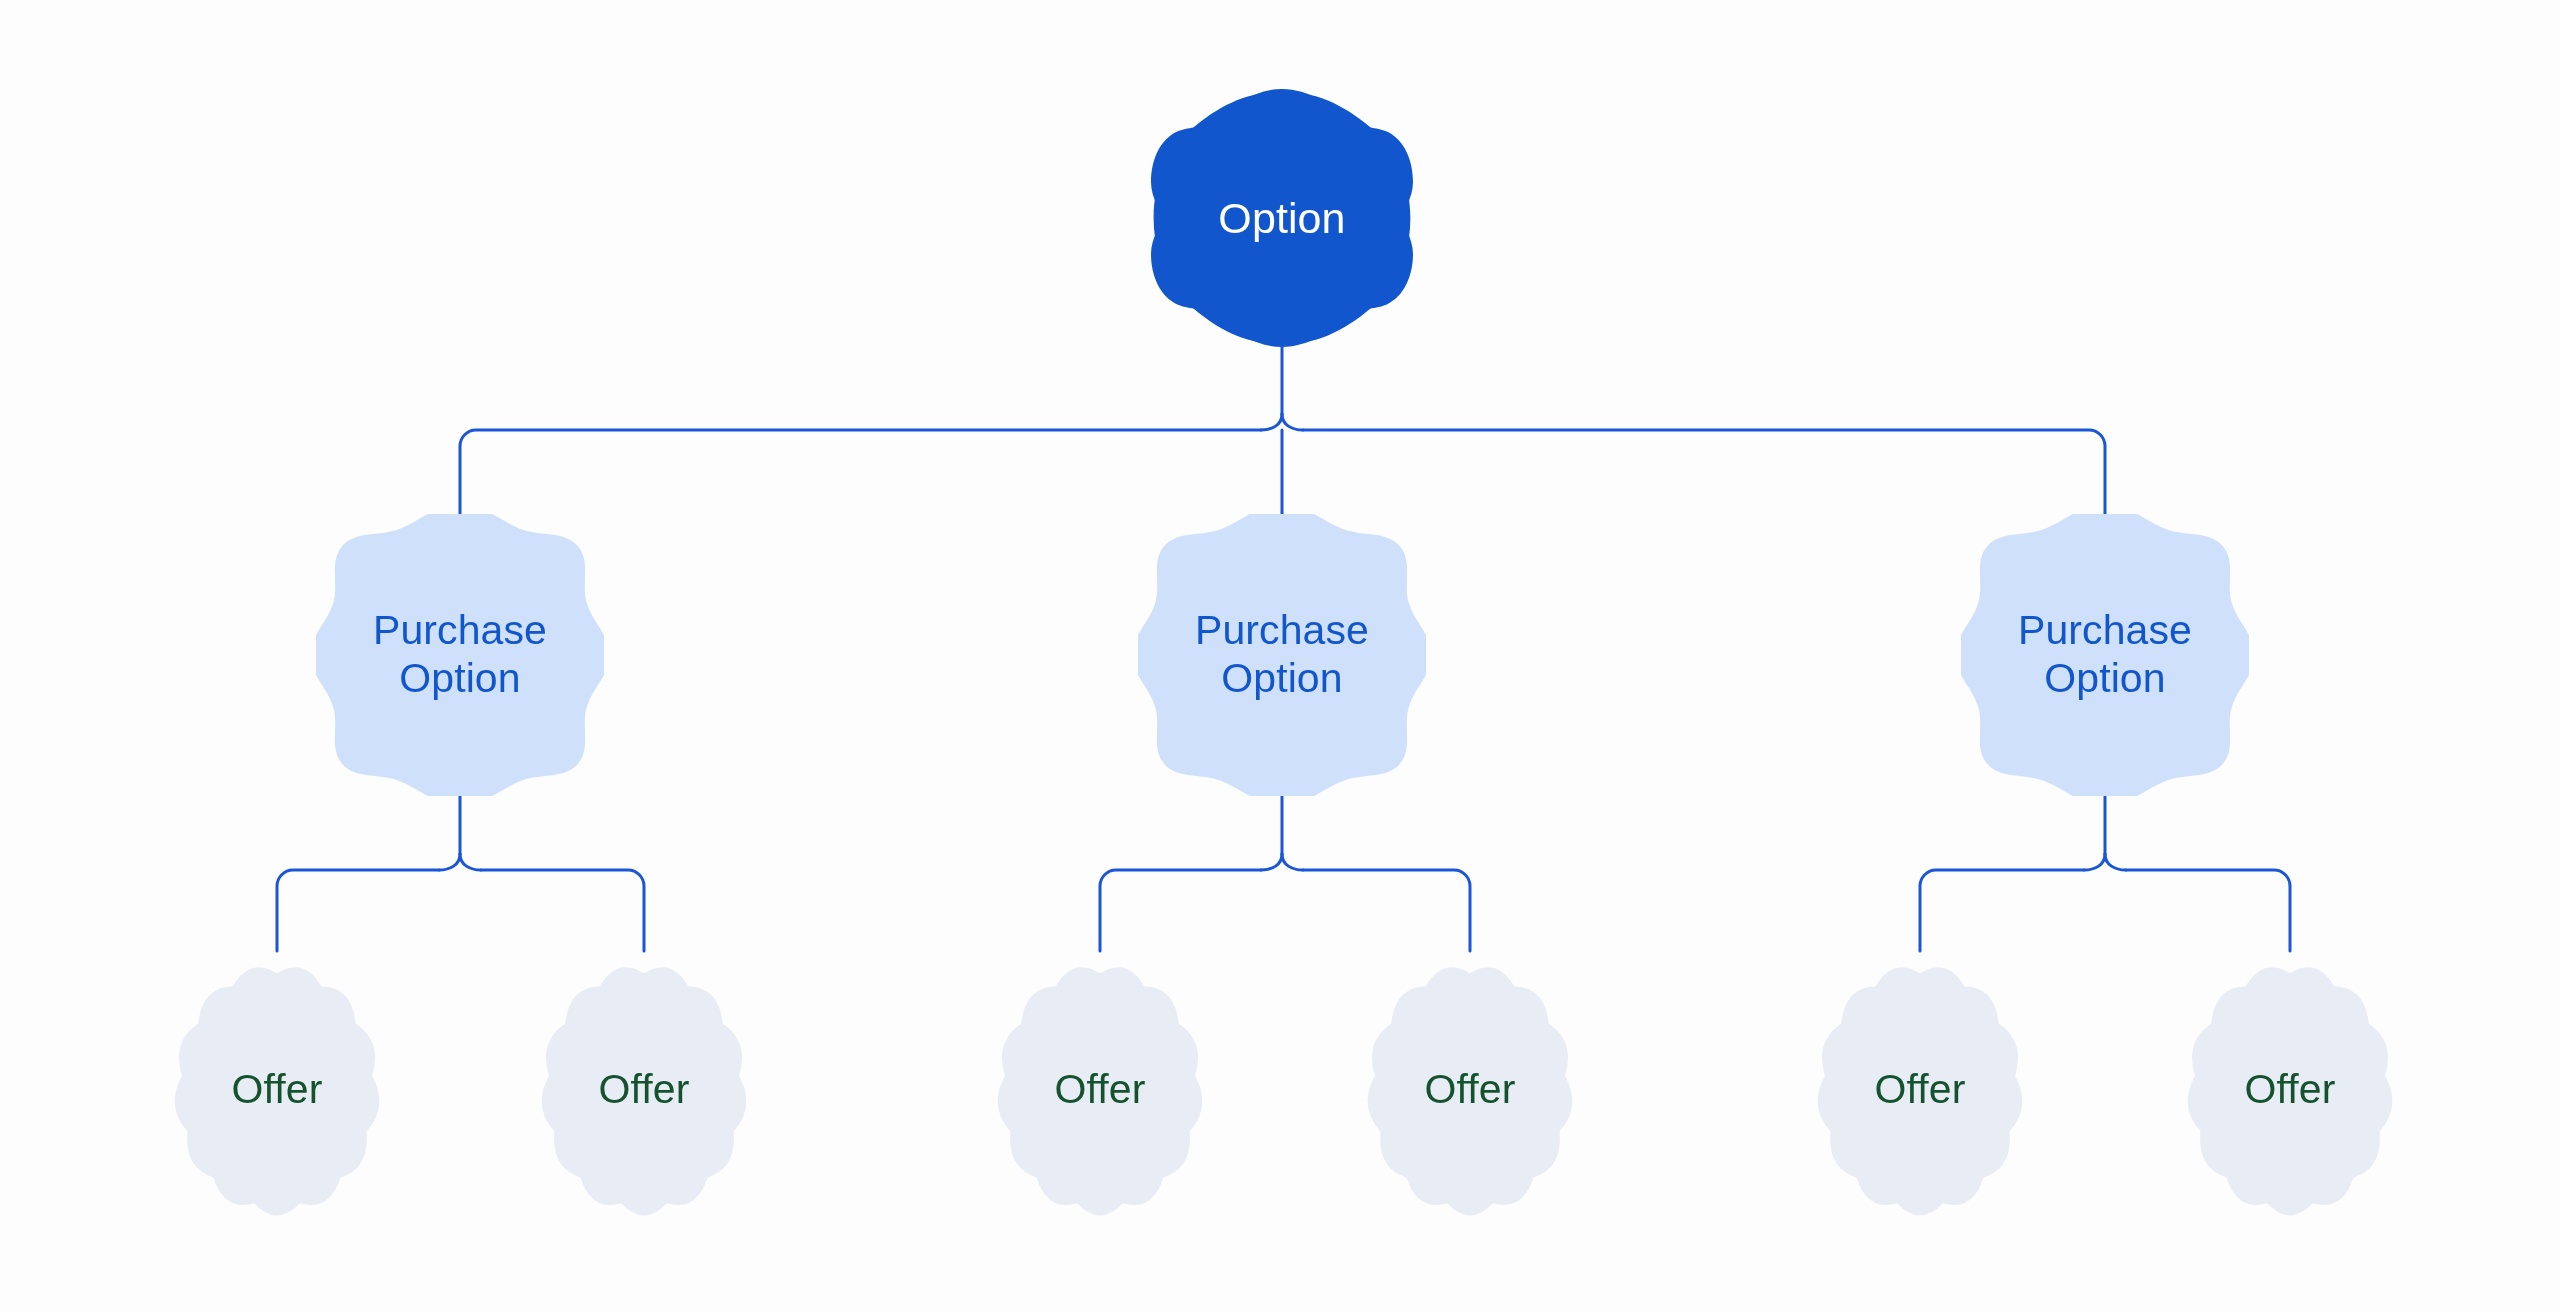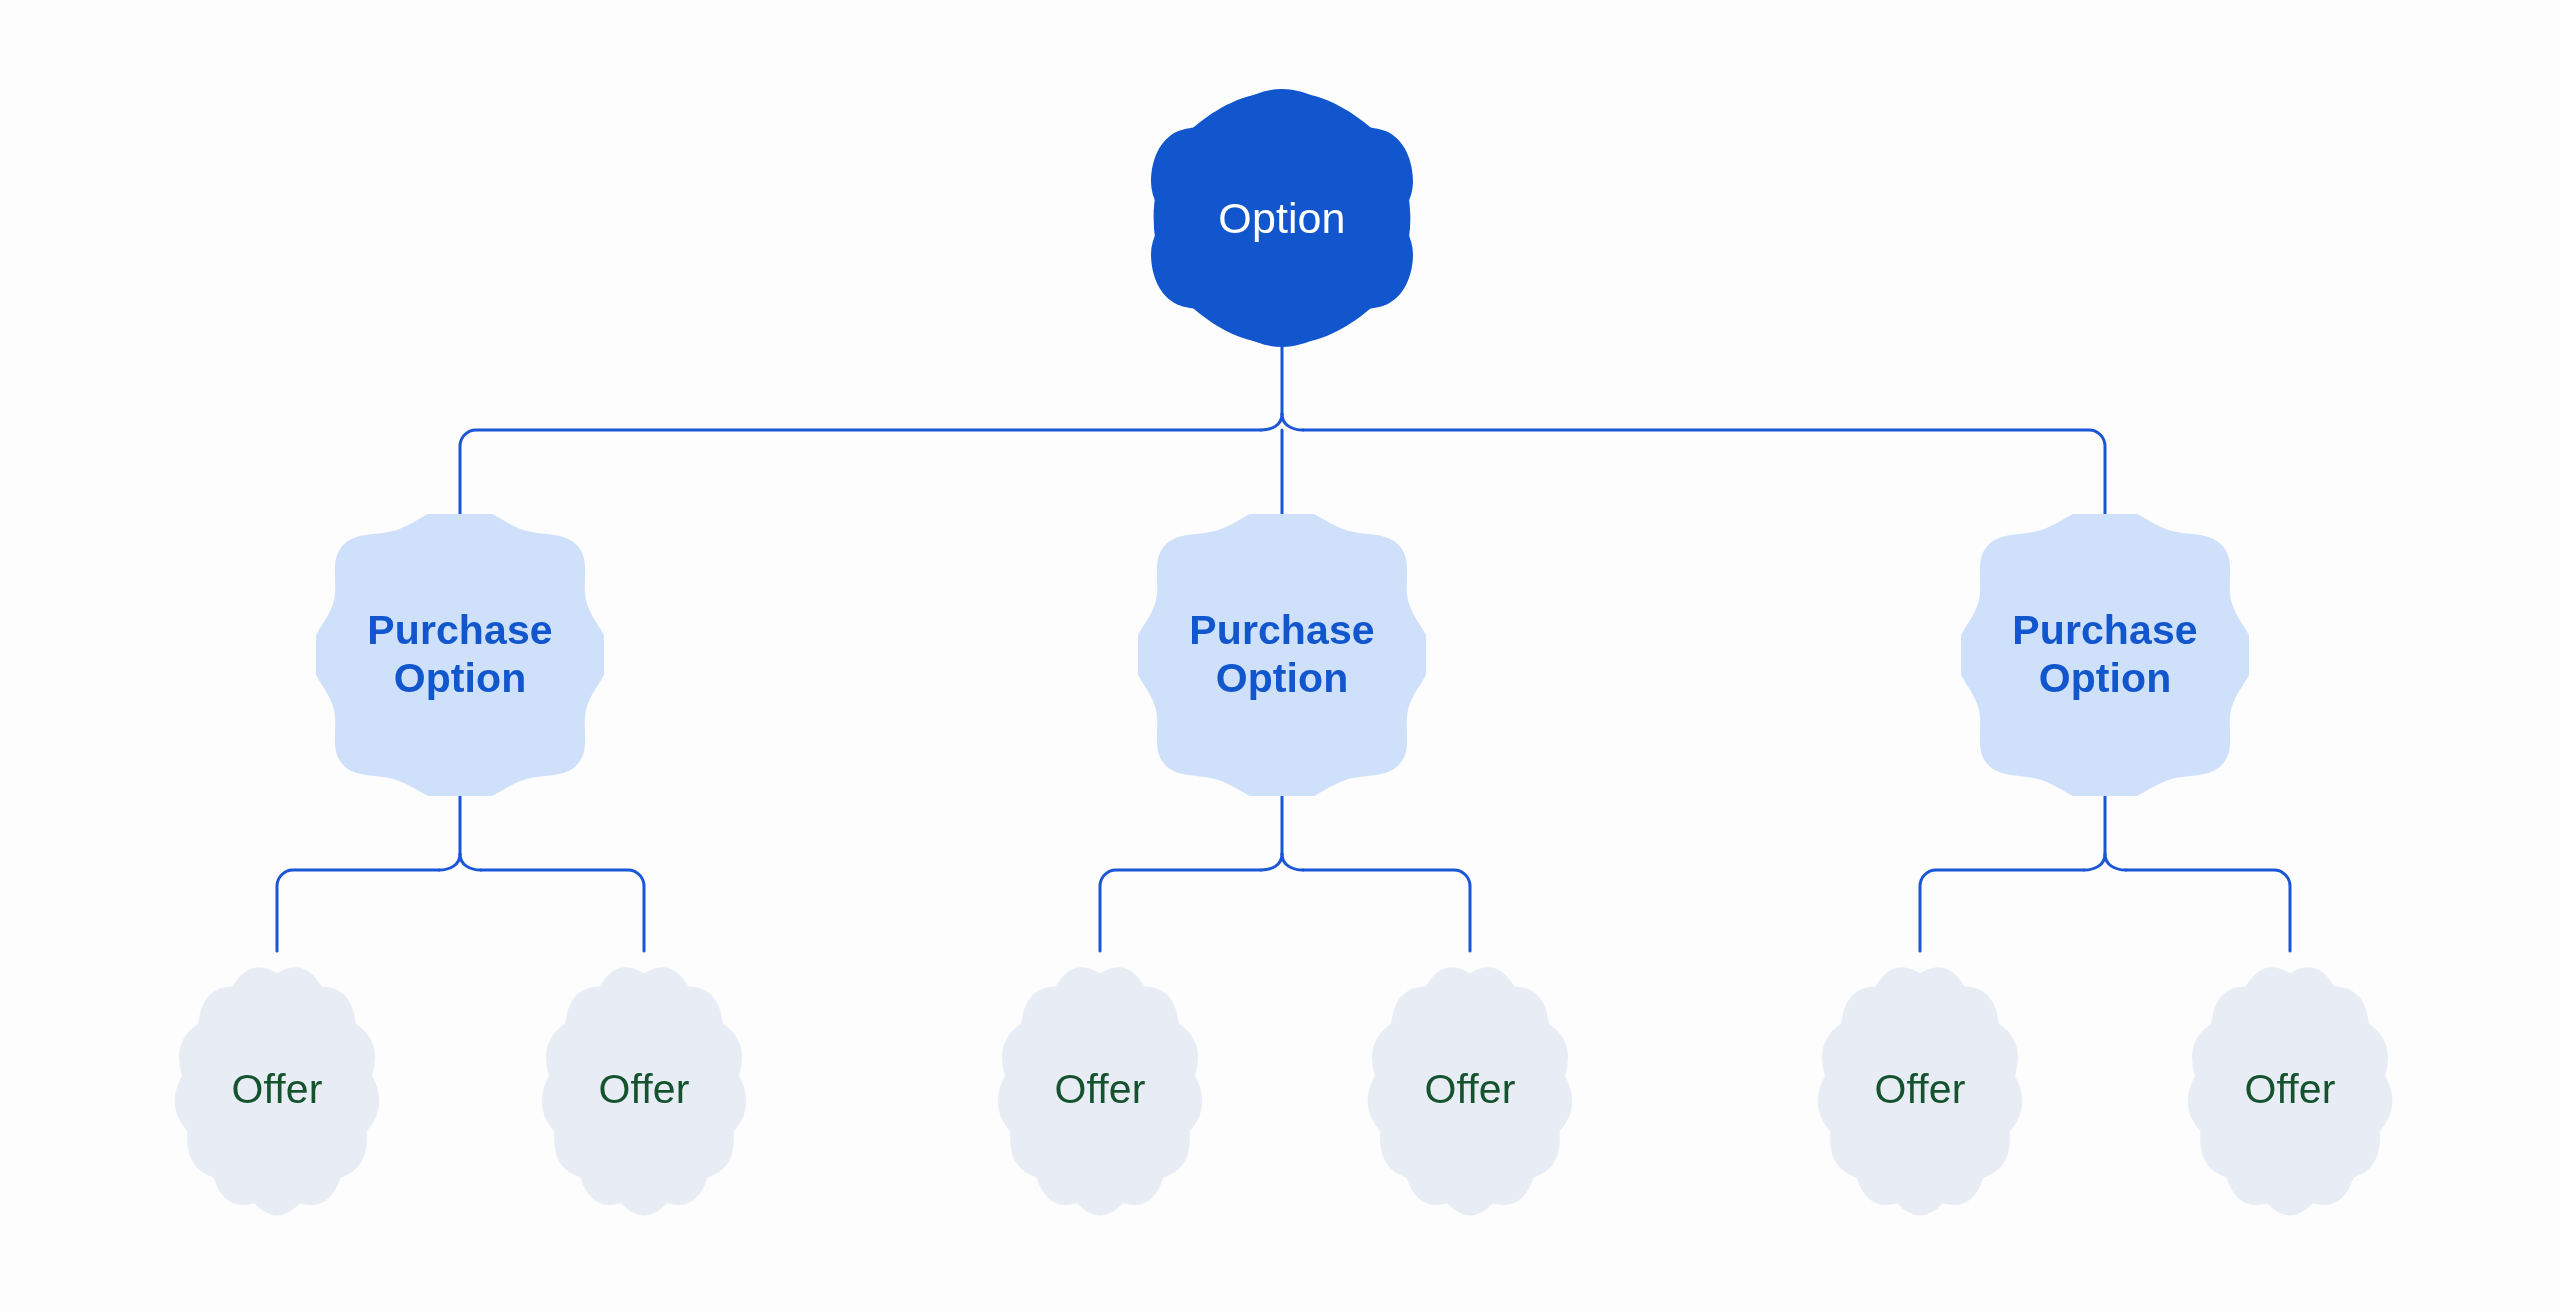--- a/index.html
+++ b/index.html
@@ -22,21 +22,21 @@
   }
   .node .lbl{position:relative;z-index:2;display:block;}
   .node .blobsvg{position:absolute;left:0;top:0;width:100%;height:100%;z-index:1;}
 
   
   .n-product{width:262px;height:258px;left:1151px;top:89px;}
   .n-product .lbl{color:#ffffff;font-size:43px;font-weight:400;}
 
   
   .n-po{width:288px;height:282px;top:514px;}
-  .n-po .lbl{color:#1256ce;font-size:41px;font-weight:700;}
+  .n-po .lbl{color:#1256ce;font-size:41px;font-weight:400;}
   .po-0{left:316px;}
   .po-1{left:1138px;}
   .po-2{left:1961px;}
 
   
   .n-of{width:228px;height:278px;top:951px;}
   .n-of .lbl{color:#14532d;font-size:41px;font-weight:400;}
   .of-0{left:163px;}
   .of-1{left:530px;}
   .of-2{left:986px;}

